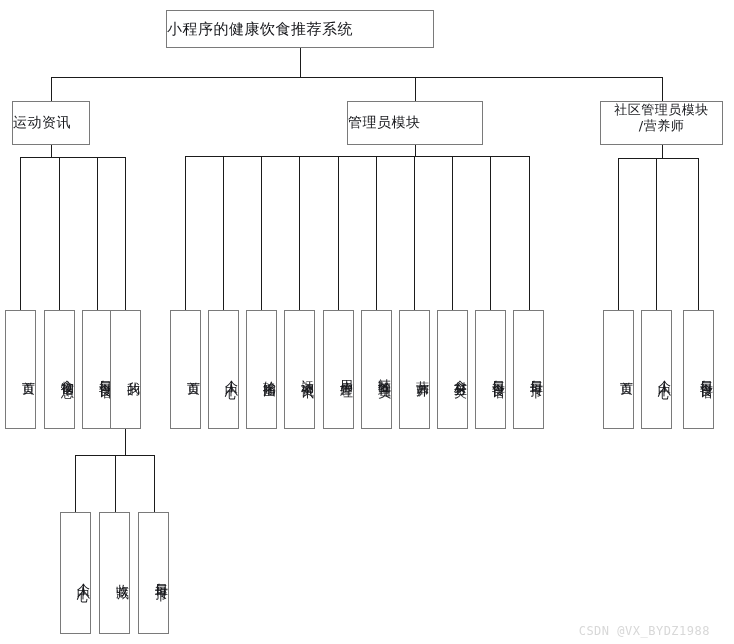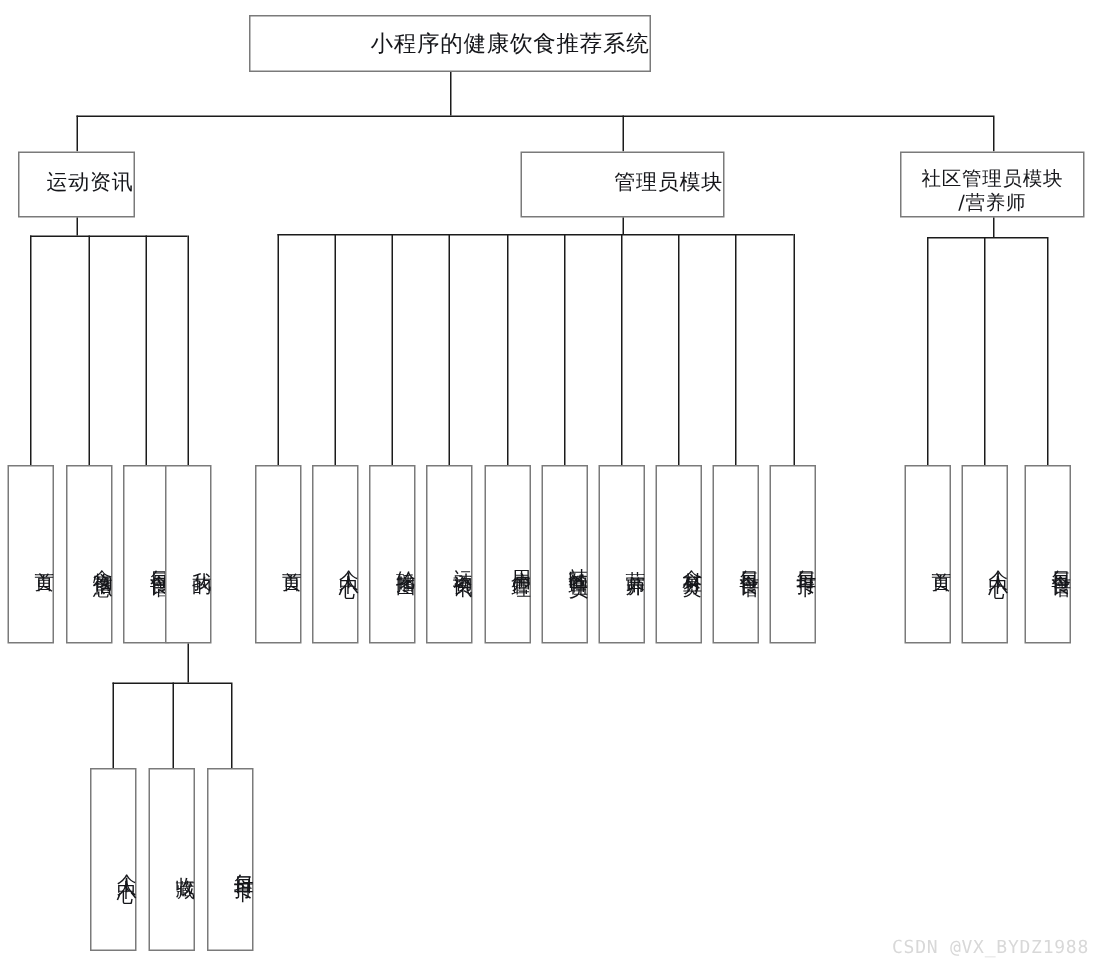--- a/index.html
+++ b/index.html
@@ -17,21 +17,21 @@
     background: #ffffff;
     overflow: hidden;
   }
   .node {
     position: absolute;
     box-sizing: border-box;
     border: 1px solid #7a7a7a;
     background: #ffffff;
     display: flex;
     align-items: center;
-    justify-content: flex-end;
+    justify-content: flex-start;
     color: #15161a;
     line-height: 1.12;
     text-align: center;
   }
   .node.root {
     font-size: 15px;
     letter-spacing: 0.5px;
   }
   .node.level2 {
     font-size: 14px;
@@ -181,15 +181,15 @@
   <div class="node leaf" style="left:603px; top:310px; width:31px; height:119px;">
     <span>首页</span>
   </div>
   <div class="node leaf" style="left:641px; top:310px; width:31px; height:119px;">
     <span>个人中心</span>
   </div>
   <div class="node leaf" style="left:683px; top:310px; width:31px; height:119px;">
     <span>每日食谱</span>
   </div>
 
-  <div class="watermark" style="right:8px; bottom:6px;">CSDN @VX_BYDZ1988</div>
+  <div class="watermark" style="right:24px; bottom:6px;">CSDN @VX_BYDZ1988</div>
 
 </div>
 
 </body></html>

